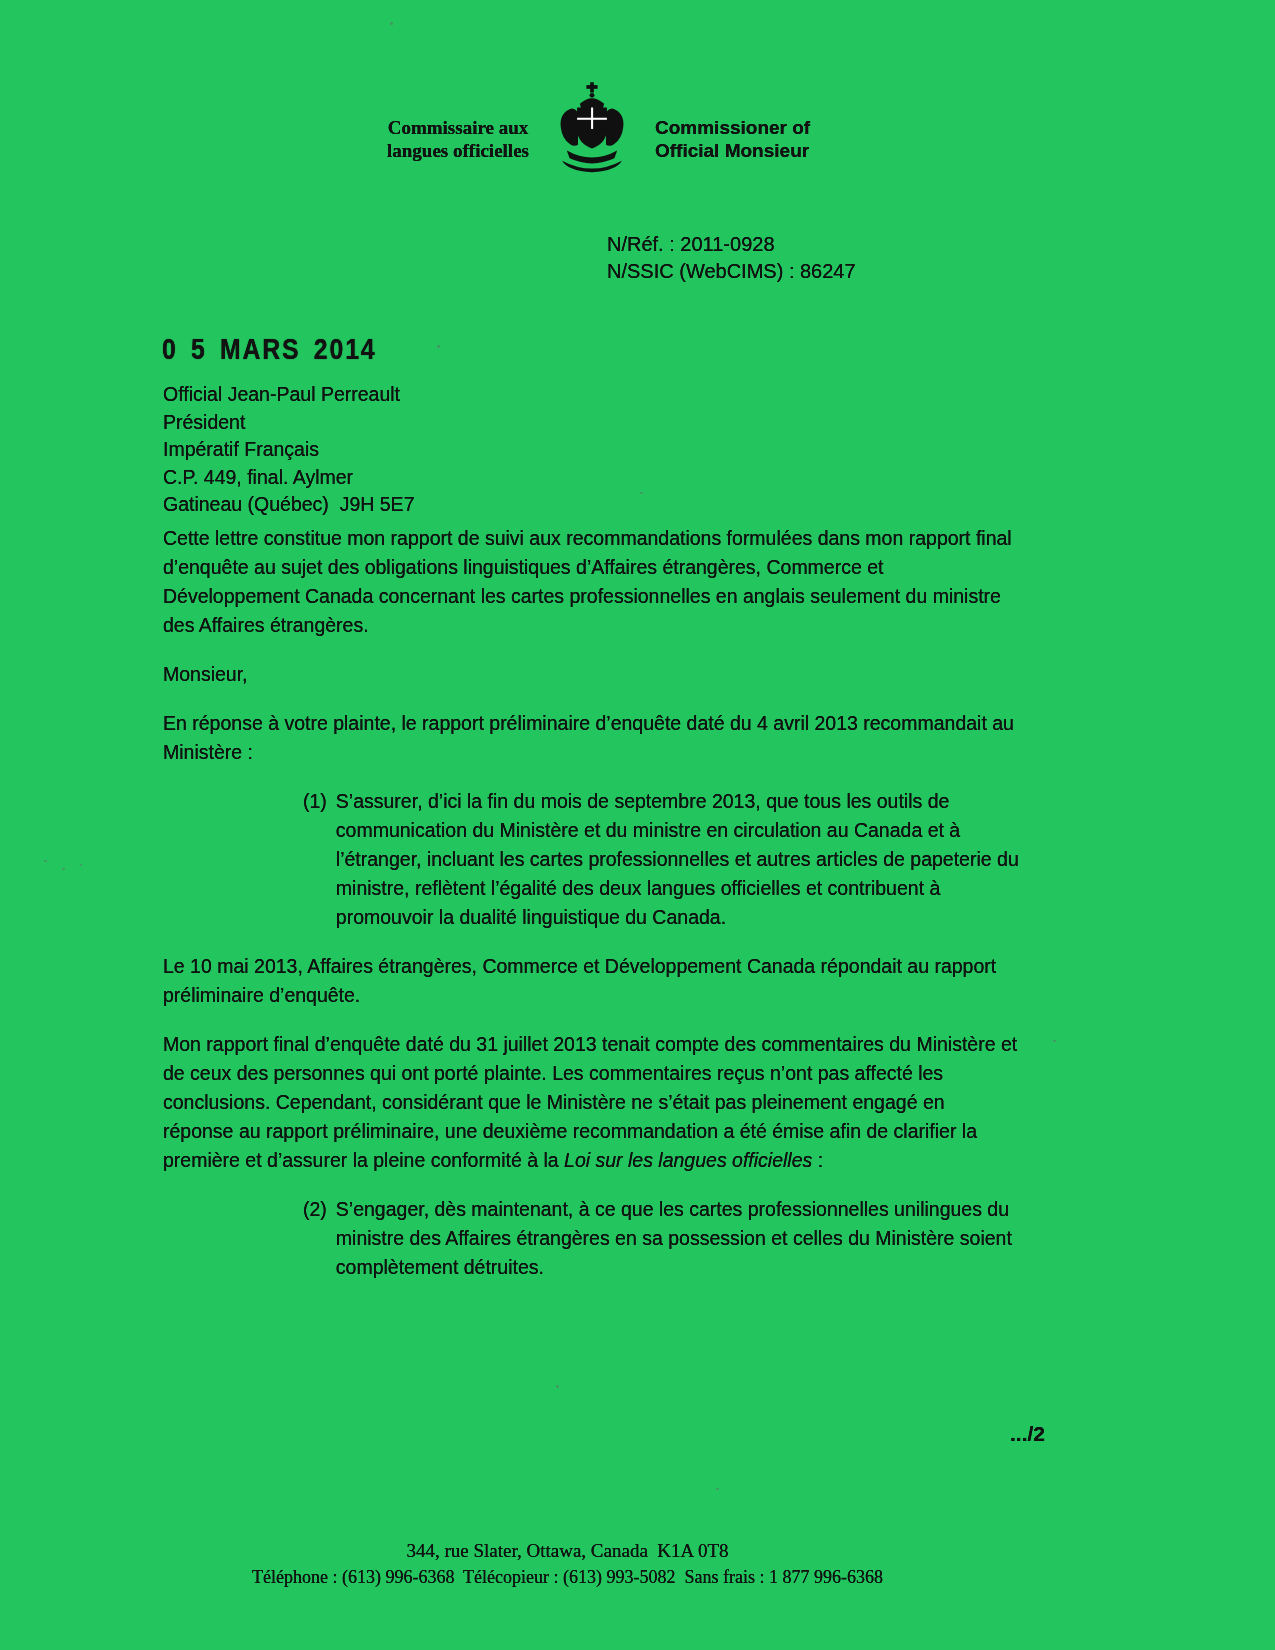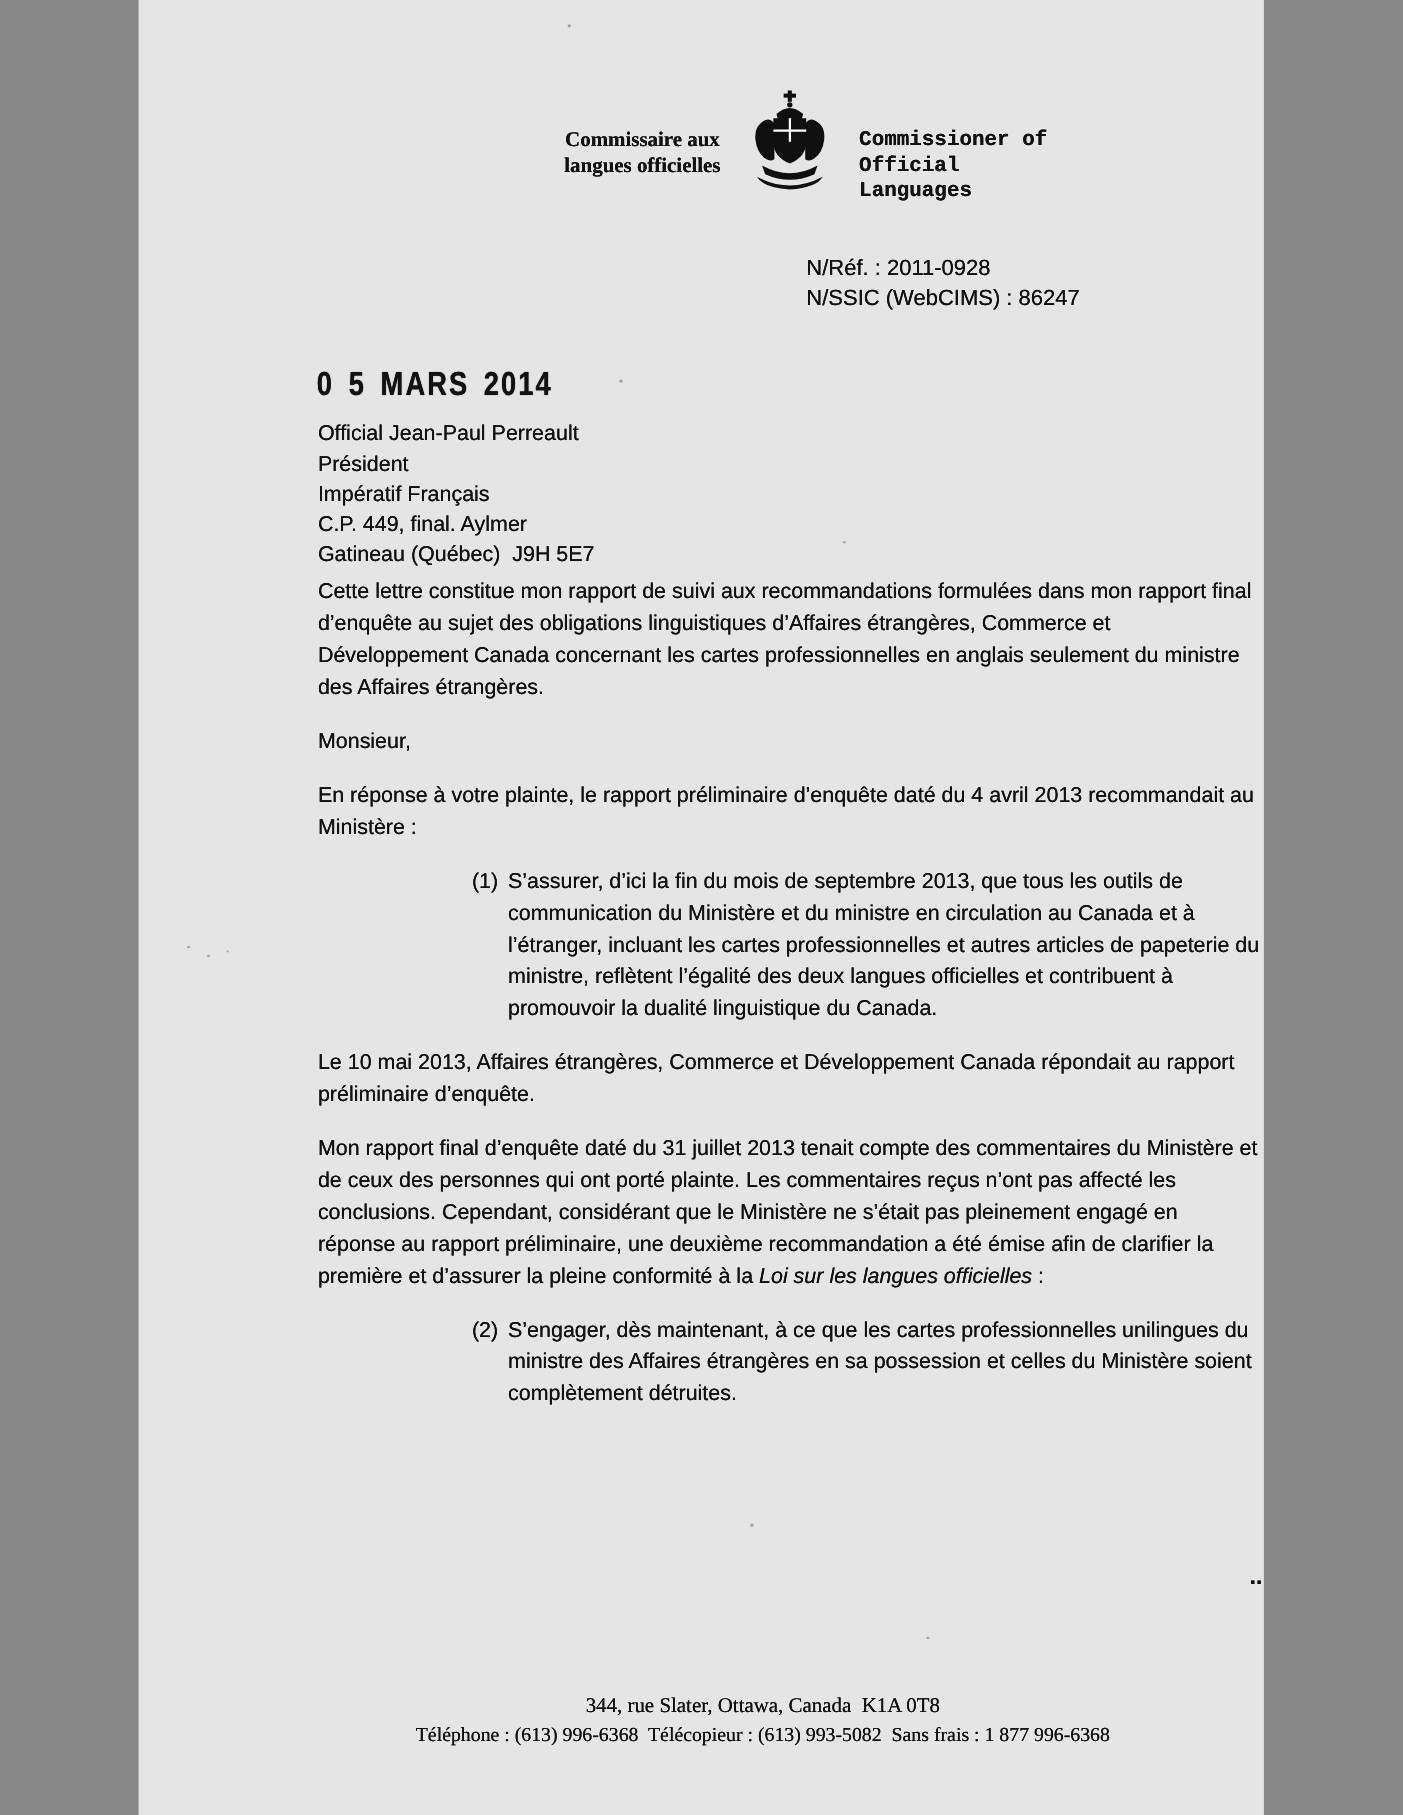--- a/index.html
+++ b/index.html
@@ -1,35 +1,35 @@
 <!DOCTYPE html>
 <html lang="fr"><head>
 <meta charset="utf-8">
 <style>
   html,body{margin:0;padding:0;background:#888;}
   .page{
     position:relative;
-    width:1023px;height:1650px;
+    width:1275px;height:1650px;
     margin:0 auto;
-    background:#e5e5e5;
+    background:#22c55e;
     font-family:"Liberation Sans",sans-serif;
     color:#121212;
     overflow:hidden;
   }
   [data-bind]{white-space:pre-wrap;}
   
   .org-fr{
     position:absolute;top:116px;left:378px;width:160px;
     font-family:"Liberation Serif",serif;font-weight:700;
     font-size:19px;line-height:23px;text-align:center;
     text-shadow:0 0 .6px #000;
   }
   .org-en{
     position:absolute;top:116px;left:655px;width:200px;
-    font-family:Liberation Mono, monospace;font-weight:700;
+    font-family:Liberation Sans, sans-serif;font-weight:700;
     font-size:19px;line-height:23px;text-align:left;
     text-shadow:0 0 .6px #000;
   }
   .coat{position:absolute;top:80px;left:550px;width:84px;height:96px;}
   
   .refs{
     position:absolute;top:231px;left:607px;
     font-size:20px;line-height:27px;
     text-shadow:0 0 .5px #000;
   }
@@ -102,21 +102,21 @@
       <path d="M29,28 h32 v23 q0,15 -16,21 q-16,-6 -16,-21 z"></path>
       <rect x="29" y="39" width="32" height="2.2" fill="#fff"></rect>
       <rect x="44" y="28" width="2.2" height="23" fill="#fff"></rect>
       <path d="M18,74 q27,15 54,0 l-3,8.5 q-24,11 -48,0 z"></path>
       <path d="M13,85 q32,17 64,0 q-5.5,10.5 -32,12.5 q-26.5,-2 -32,-12.5 z"></path>
     </svg>
   </div>
 
   <div class="org-en">
     <div data-bind="header.org_en_line1">Commissioner of</div>
-    <div data-bind="header.org_en_line2">Official Languages</div>
+    <div data-bind="header.org_en_line2">Official Monsieur</div>
   </div>
 
   <div class="refs">
     <div data-bind="references.ref_line">N/Réf. : 2011-0928</div>
     <div data-bind="references.ssic_line">N/SSIC (WebCIMS) : 86247</div>
   </div>
 
   <div class="stamp" data-bind="date_stamp">0 5 MARS 2014</div>
 
   <div class="recipient">

